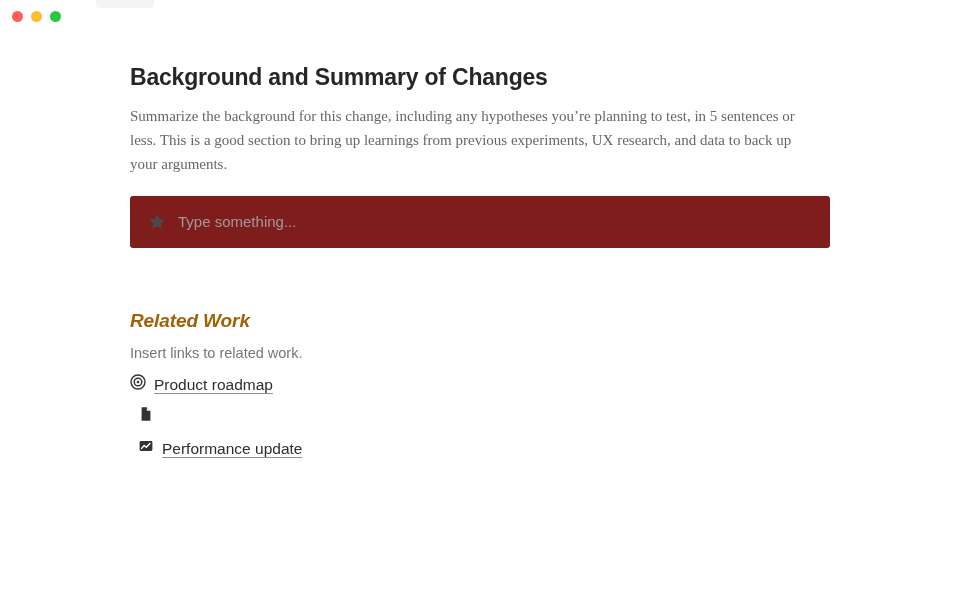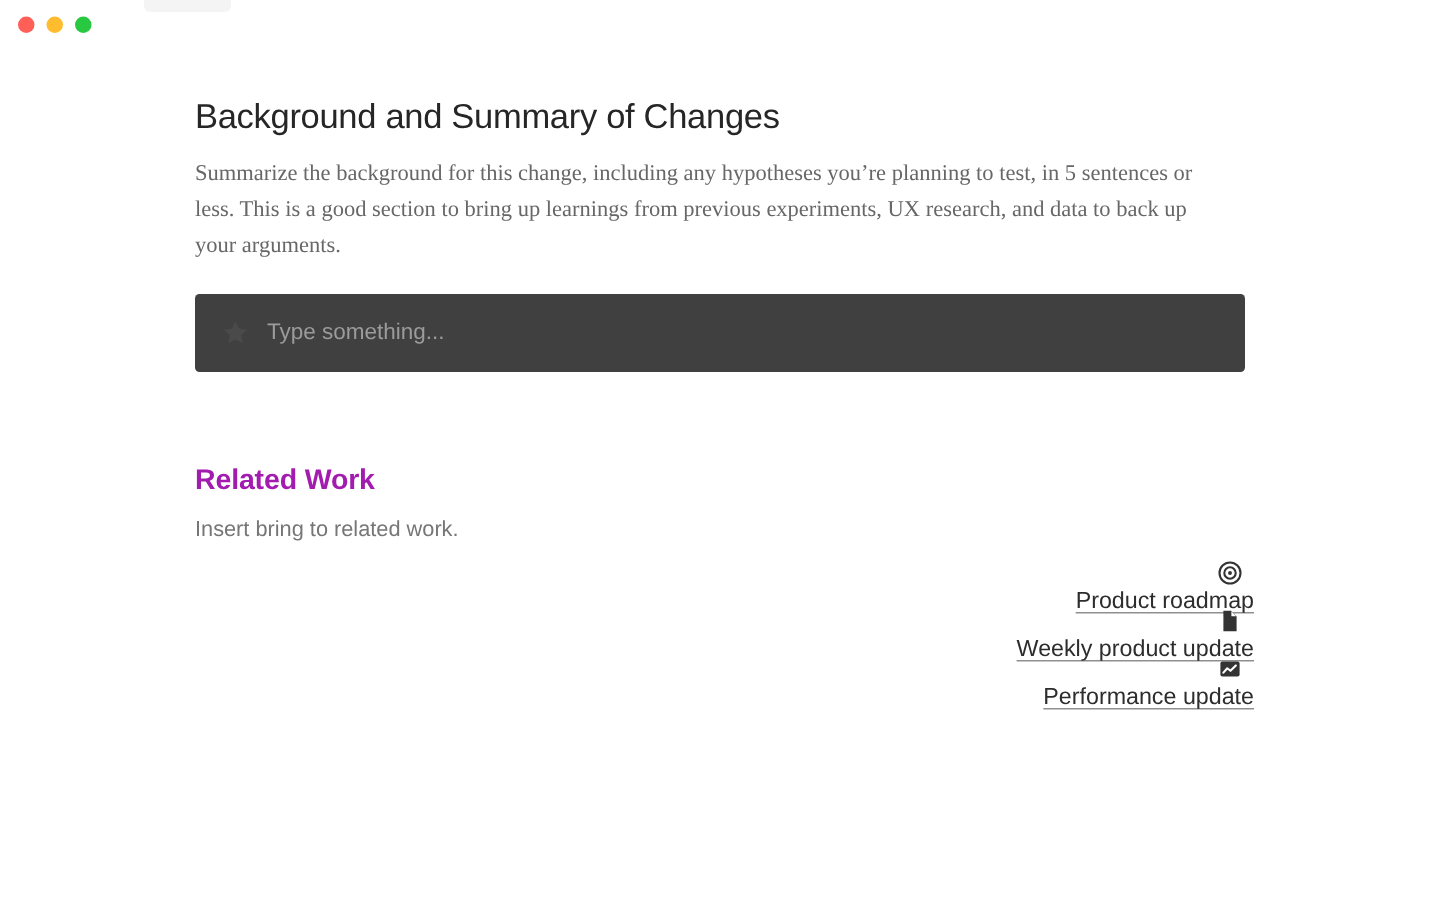--- a/index.html
+++ b/index.html
@@ -55,40 +55,40 @@
   .doc {
     position: absolute;
     left: 130px;
     top: 62px;
     width: 706px;
   }
 
   h1.section-title {
     font-size: 23px;
     line-height: 30px;
-    font-weight: normal;
+    font-weight: bold;
     color: #262626;
     margin: 0 0 12px 0;
     letter-spacing: -0.2px;
   }
 
   p.section-desc {
     font-size: 15px;
     line-height: 24px;
     color: #676767;
     margin: 0;
     width: 692px;
     font-family: Liberation Serif, serif;
   }
 
   .input-block {
     margin-top: 20px;
     width: 700px;
     height: 52px;
-    background: #404040;
+    background: #7f1d1d;
     border-radius: 3px;
     display: flex;
     align-items: center;
     padding: 0 18px;
     box-sizing: border-box;
   }
   .input-block .star-icon {
     width: 18px;
     height: 18px;
     margin-right: 12px;
@@ -100,43 +100,43 @@
     font-size: 15px;
     color: #9b9b9b;
     line-height: 20px;
     user-select: none;
   }
 
   h2.section-title-2 {
     font-size: 19px;
     line-height: 26px;
     font-weight: bold;
-    color: #a21caf;
+    color: #a16207;
     margin: 60px 0 8px 0;
     letter-spacing: -0.1px;
+    font-style: italic;
   }
 
   p.hint {
     font-size: 14.5px;
     line-height: 22px;
     color: #767676;
     margin: 0 0 10px 0;
   }
 
   ul.links {
     list-style: none;
     margin: 0;
     padding: 0;
   }
   ul.links li {
     display: flex;
-    align-items: flex-end;
+    align-items: flex-start;
     height: 32px;
     margin-left: 0;
-    flex-direction: column;
   }
   ul.links li .link-icon {
     width: 16px;
     height: 16px;
     margin-right: 8px;
     flex: 0 0 auto;
     color: #333333;
     display: block;
   }
   ul.links li .link-text {
@@ -173,41 +173,40 @@
     <span class="star-icon">
       <svg viewBox="0 0 18 18" width="18" height="18" aria-hidden="true">
         <path fill="currentColor" d="M9 1.2l2.35 4.86 5.35.74-3.9 3.7.96 5.3L9 13.3l-4.76 2.5.96-5.3-3.9-3.7 5.35-.74z"></path>
       </svg>
     </span>
     <span class="placeholder">Type something...</span>
   </div>
 
   <h2 class="section-title-2">Related Work</h2>
 
-  <p class="hint">Insert bring to related work.</p>
+  <p class="hint">Insert links to related work.</p>
 
   <ul class="links">
     <li class="indent-0">
       <span class="link-icon">
         <svg viewBox="0 0 16 16" width="16" height="16" aria-hidden="true">
           <circle cx="8" cy="8" r="7" fill="none" stroke="currentColor" stroke-width="1.4"></circle>
           <circle cx="8" cy="8" r="3.8" fill="none" stroke="currentColor" stroke-width="1.4"></circle>
           <circle cx="8" cy="8" r="1.3" fill="currentColor"></circle>
         </svg>
       </span>
       <span class="link-text">Product roadmap</span>
     </li>
     <li class="indent-1">
       <span class="link-icon">
         <svg viewBox="0 0 16 16" width="16" height="16" aria-hidden="true">
           <path fill="currentColor" d="M3.6 1.2h5.1l3.7 3.7v9.9H3.6z"></path>
           <path fill="#ffffff" d="M8.9 1.5v3.3h3.3z"></path>
         </svg>
       </span>
-      <span class="link-text">Weekly product update</span>
     </li>
     <li class="indent-1">
       <span class="link-icon">
         <svg viewBox="0 0 16 16" width="16" height="16" aria-hidden="true">
           <rect x="1.6" y="3" width="12.8" height="10" rx="1.4" fill="currentColor"></rect>
           <path d="M3.6 10.4l2.6-2.9 2.1 1.7 3.6-3.6" fill="none" stroke="#ffffff" stroke-width="1.4" stroke-linecap="round" stroke-linejoin="round"></path>
         </svg>
       </span>
       <span class="link-text">Performance update</span>
     </li>

